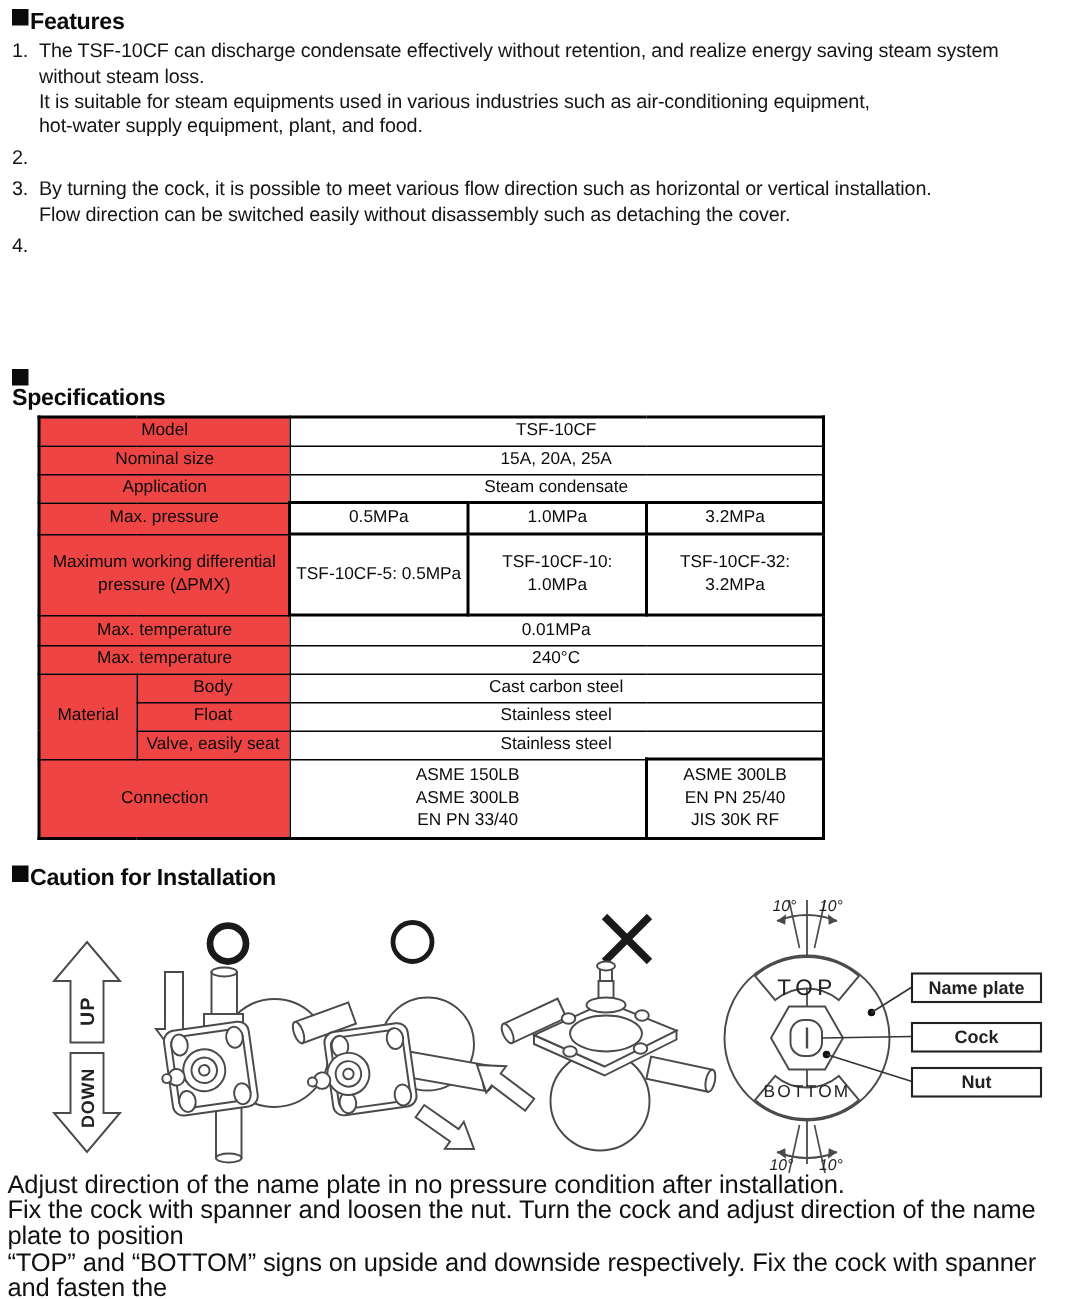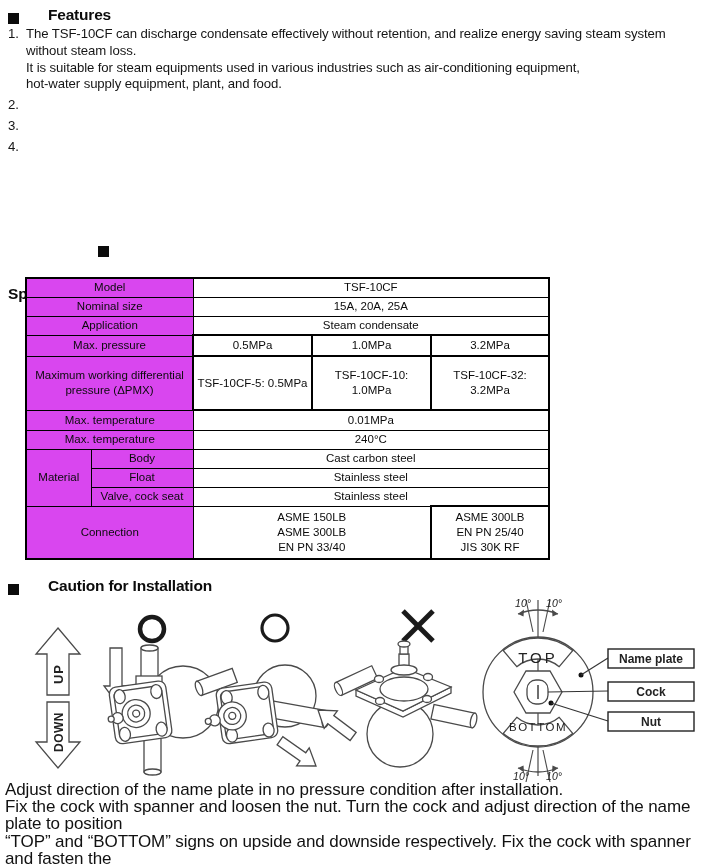--- a/index.html
+++ b/index.html
@@ -1,28 +1,28 @@
 <!DOCTYPE html>
 <html><head>
 <meta charset="utf-8">
 <style>
   html,body{margin:0;padding:0;background:#fff;}
   .page{position:relative;width:713px;height:866px;background:#fff;overflow:hidden;
         font-family:"Liberation Sans",sans-serif;color:#151515;}
   .abs{position:absolute;}
-  .heading{display:flex;align-items:flex-end;font-weight:bold;font-size:15.5px;color:#0b0b0b;letter-spacing:-0.2px;gap:28px;}
+  .heading{display:flex;align-items:flex-start;font-weight:bold;font-size:15.5px;color:#0b0b0b;letter-spacing:-0.2px;}
   .sq{width:11px;height:11px;background:#0b0b0b;display:inline-block;margin-right:1px;flex:none;}
   .features{font-size:13.2px;line-height:16.8px;letter-spacing:-0.1px;}
   .feat-item{display:flex;margin-bottom:4px;}
   .feat-num{width:18px;flex:none;}
   .feat-text{white-space:pre-line;}
   table.spec{border-collapse:collapse;table-layout:fixed;width:523px;border:2.5px solid #000;
              font-size:11.5px;color:#0b0b0b;}
   .spec td{border:1.5px solid #000;text-align:center;vertical-align:middle;padding:1px 2px;line-height:1.3;}
-  .spec .hdr{background:#d946ef;}
+  .spec .hdr{background:#ef4444;}
   .spec .dbl{border-width:2.5px;}
   .pre{white-space:pre-line;margin-top:48px;}
   .bottom-text{font-size:17px;line-height:17.2px;letter-spacing:-0.1px;white-space:pre-line;color:#111;}
   svg text{font-family:"Liberation Sans",sans-serif;fill:#222;}
   svg .draw{stroke:#4a4a4a;stroke-width:1.3;fill:#fff;}
   svg .nofill{fill:none;}
   svg .mark{stroke:#1a1a1a;fill:none;}
 </style>
 </head>
 <body>
@@ -40,20 +40,22 @@
       <div class="feat-text">The TSF-10CF can discharge condensate effectively without retention, and realize energy saving steam system
 without steam loss.
 It is suitable for steam equipments used in various industries such as air-conditioning equipment,
 hot-water supply equipment, plant, and food.</div>
     </div>
     <div class="feat-item">
       <span class="feat-num">2.</span>
     </div>
     <div class="feat-item">
       <span class="feat-num">3.</span>
+      <div class="feat-text">By turning the cock, it is possible to meet various flow direction such as horizontal or vertical installation.
+Flow direction can be switched easily without disassembly such as detaching the cover.</div>
     </div>
     <div class="feat-item">
       <span class="feat-num">4.</span>
     </div>
   </div>
 
   <div class="abs heading" style="top:246px;left:8px;flex-direction:column;">
     <span class="sq"></span>
     <span>Specifications</span>
   </div>
@@ -103,21 +105,21 @@
     <tr style="height:19px">
       <td rowspan="3" class="hdr">Material</td>
       <td class="hdr">Body</td>
       <td colspan="3">Cast carbon steel</td>
     </tr>
     <tr style="height:19px">
       <td class="hdr">Float</td>
       <td colspan="3">Stainless steel</td>
     </tr>
     <tr style="height:19px">
-      <td class="hdr">Valve, cock seat</td>
+      <td class="hdr">Valve, easily seat</td>
       <td colspan="3">Stainless steel</td>
     </tr>
     <tr style="height:53px">
       <td colspan="2" class="hdr">Connection</td>
       <td colspan="2" class="pre">ASME 150LB
 ASME 300LB
 EN PN 33/40</td>
       <td class="pre dbl">ASME 300LB
 EN PN 25/40
 JIS 30K RF</td>

